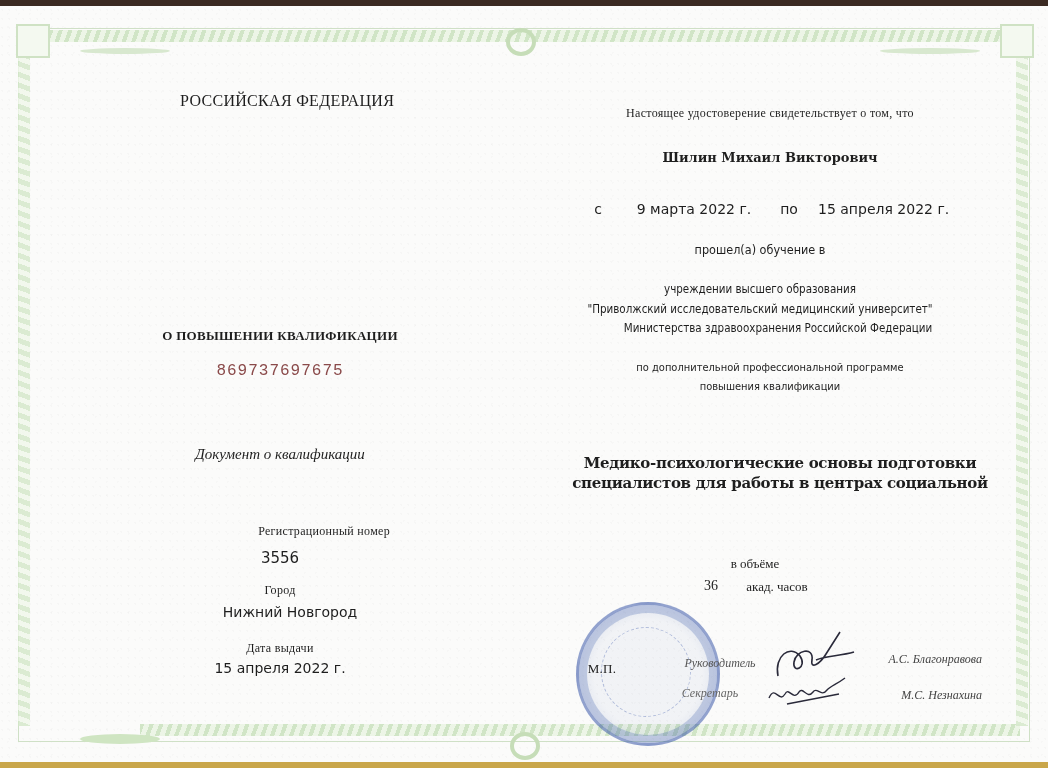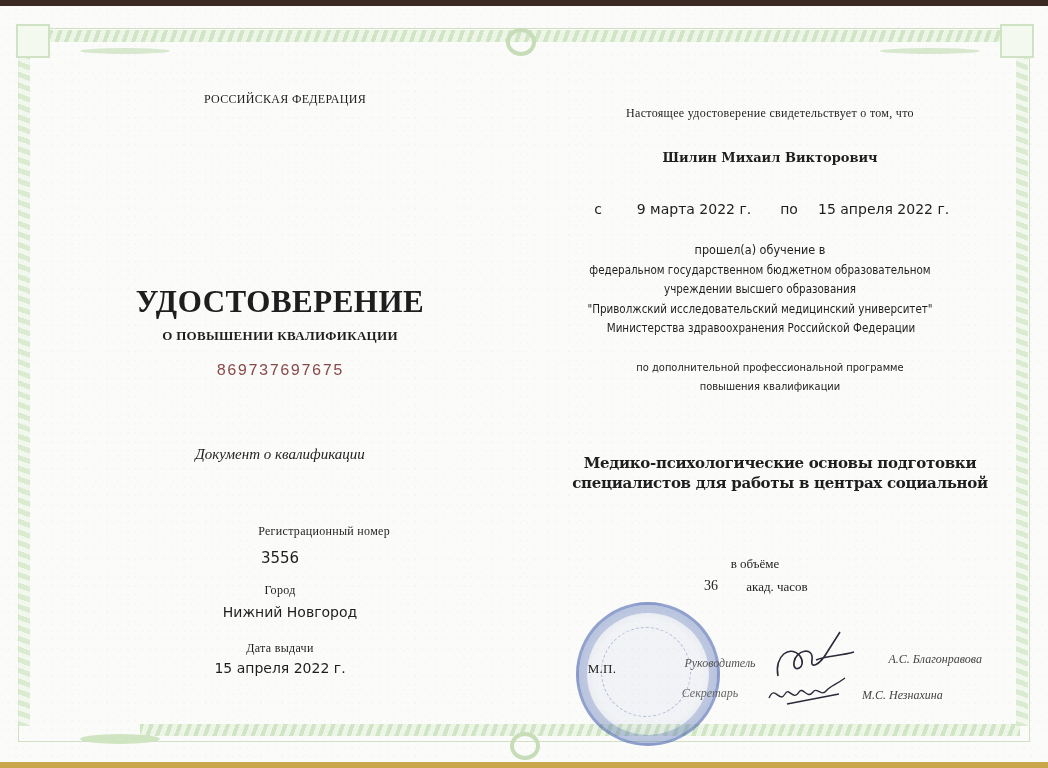--- a/index.html
+++ b/index.html
@@ -68,23 +68,22 @@
   <div class="band-left" style="left:18px; top:40px; height:680px;"></div>
   <div class="band-right" style="left:1016px; top:40px; height:680px;"></div>
   <div class="corner" style="left:16px; top:18px;"></div>
   <div class="corner" style="left:1000px; top:18px;"></div>
   <div class="ornament" style="left:506px; top:22px;"></div>
   <div class="ornament" style="left:510px; top:726px;"></div>
   <div class="flourish" style="left:80px; top:42px; width:90px;"></div>
   <div class="flourish" style="left:880px; top:42px; width:100px;"></div>
   <div class="flourish" style="left:80px; top:728px; width:80px; height:10px; background:#cfe5c2;"></div>
 
-  <div class="t caps" style="left:180px; top:86px; width:210px; font-size:12px;">РОССИЙСКАЯ ФЕДЕРАЦИЯ</div>
+  <div class="t caps" style="left:180px; top:86px; width:210px; font-size:16px;">РОССИЙСКАЯ ФЕДЕРАЦИЯ</div>
 
-  <div class="t caps" style="left:130px; top:278px; width:300px; font-size:31px; font-weight:bold; letter-spacing:0.5px;">УДОСТОВЕРЕНИЕ</div>
   <div class="t caps" style="left:140px; top:322px; width:280px; font-size:13px; font-weight:bold;">О ПОВЫШЕНИИ КВАЛИФИКАЦИИ</div>
   <div class="t mono" style="left:180px; top:356px; width:200px; font-size:16px; color:#8a4a4a; letter-spacing:1px;">869737697675</div>
 
   <div class="t ital" style="left:170px; top:440px; width:220px; font-size:15px;">Документ о квалификации</div>
 
   <div class="t caps" style="left:190px; top:518px; width:200px; font-size:12px;text-align:right;">Регистрационный номер</div>
   <div class="t sans" style="left:230px; top:543px; width:100px; font-size:15px;">3556</div>
 
   <div class="t caps" style="left:230px; top:577px; width:100px; font-size:12px;">Город</div>
   <div class="t sans" style="left:200px; top:598px; width:180px; font-size:14px;">Нижний Новгород</div>
@@ -94,24 +93,23 @@
 
   <div class="t caps" style="left:590px; top:100px; width:360px; font-size:12px;">Настоящее удостоверение свидетельствует о том,  что</div>
   <div class="t" style="left:590px; top:144px; width:360px; font-size:13px; font-weight:bold; font-family:'DejaVu Serif',serif;">Шилин Михаил Викторович</div>
 
   <div class="t sans" style="left:588px; top:195px; width:20px; font-size:14px;">с</div>
   <div class="t sans" style="left:634px; top:195px; width:120px; font-size:14px;">9 марта 2022 г.</div>
   <div class="t sans" style="left:774px; top:195px; width:30px; font-size:14px;">по</div>
   <div class="t sans" style="left:818px; top:195px; width:130px; font-size:14px;">15 апреля 2022 г.</div>
 
   <div class="t sans-c" style="left:560px; top:236px; width:400px; font-size:12.5px;">прошел(а) обучение в</div>
-  <div class="t sans-c" style="left:540px; top:257px; width:440px; font-size:11.5px;">федеральном государственном бюджетном образовательном</div>
   <div class="t sans-c" style="left:560px; top:276px; width:400px; font-size:11.5px;">учреждении высшего образования</div>
   <div class="t sans-c" style="left:540px; top:296px; width:440px; font-size:11.5px;">"Приволжский исследовательский медицинский университет"</div>
-  <div class="t sans-c" style="left:561px; top:315px; width:400px; font-size:11.5px;">Министерства здравоохранения Российской Федерации</div>
+  <div class="t sans-c" style="left:578px; top:315px; width:400px; font-size:11.5px;">Министерства здравоохранения Российской Федерации</div>
 
   <div class="t sans-c" style="left:580px; top:355px; width:380px; font-size:11px;">по дополнительной профессиональной программе</div>
   <div class="t sans-c" style="left:580px; top:374px; width:380px; font-size:11px;">повышения квалификации</div>
 
   <div class="t" style="left:570px; top:448px; width:420px; font-size:15px; font-weight:bold; font-family:'DejaVu Serif',serif; letter-spacing:-0.3px;">Медико-психологические основы подготовки</div>
   <div class="t" style="left:570px; top:468px; width:420px; font-size:15px; font-weight:bold; font-family:'DejaVu Serif',serif; letter-spacing:-0.3px;">специалистов для работы в центрах социальной</div>
 
   <div class="t" style="left:715px; top:550px; width:80px; font-size:13px; font-family:'Liberation Serif',serif;">в объёме</div>
   <div class="t" style="left:696px; top:572px; width:30px; font-size:14px; font-family:'Liberation Serif',serif;">36</div>
   <div class="t" style="left:732px; top:573px; width:90px; font-size:13px; font-family:'Liberation Serif',serif;">акад. часов</div>
@@ -125,15 +123,15 @@
   <div class="t ital" style="left:670px; top:680px; width:80px; font-size:12px; color:#666;">Секретарь</div>
 
   <svg class="sig" style="left:770px; top:620px;" width="90" height="60" viewBox="0 0 90 60">
     <path d="M8 50 C 4 30, 20 18, 30 30 C 38 42, 22 48, 24 36 C 26 24, 44 20, 42 34 C 40 44, 50 38, 56 28 L 70 6 M 46 34 C 56 30, 70 30, 84 26" stroke="#2a2a3a" stroke-width="1.6" fill="none"></path>
   </svg>
   <svg class="sig" style="left:765px; top:668px;" width="85" height="34" viewBox="0 0 85 34">
     <path d="M4 24 C 10 10, 14 30, 20 20 C 24 12, 28 28, 34 18 C 38 12, 42 26, 48 18 C 52 12, 56 24, 62 16 C 66 12, 72 10, 80 4 M 22 30 L 74 20" stroke="#2a2a3a" stroke-width="1.4" fill="none"></path>
   </svg>
 
   <div class="t ital" style="left:862px; top:646px; width:120px; font-size:12px; color:#444; text-align:right;">А.С. Благонравова</div>
-  <div class="t ital" style="left:862px; top:682px; width:120px; font-size:12px; color:#444; text-align:left;">М.С. Незнахина</div>
+  <div class="t ital" style="left:862px; top:682px; width:120px; font-size:12px; color:#444; text-align:right;">М.С. Незнахина</div>
 </div>
 <div class="bottom-edge"></div>
 
 </body></html>

